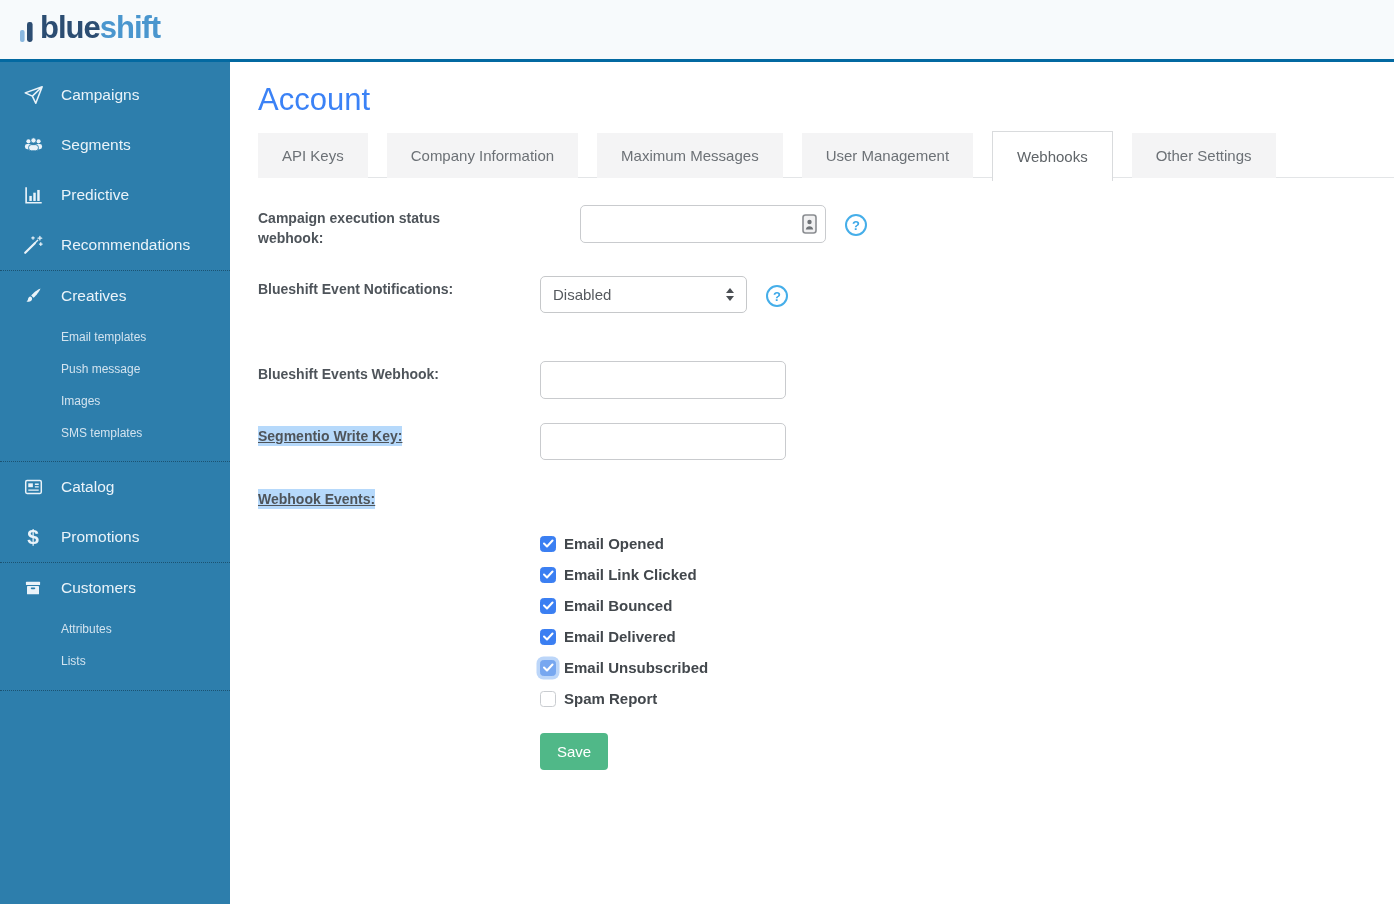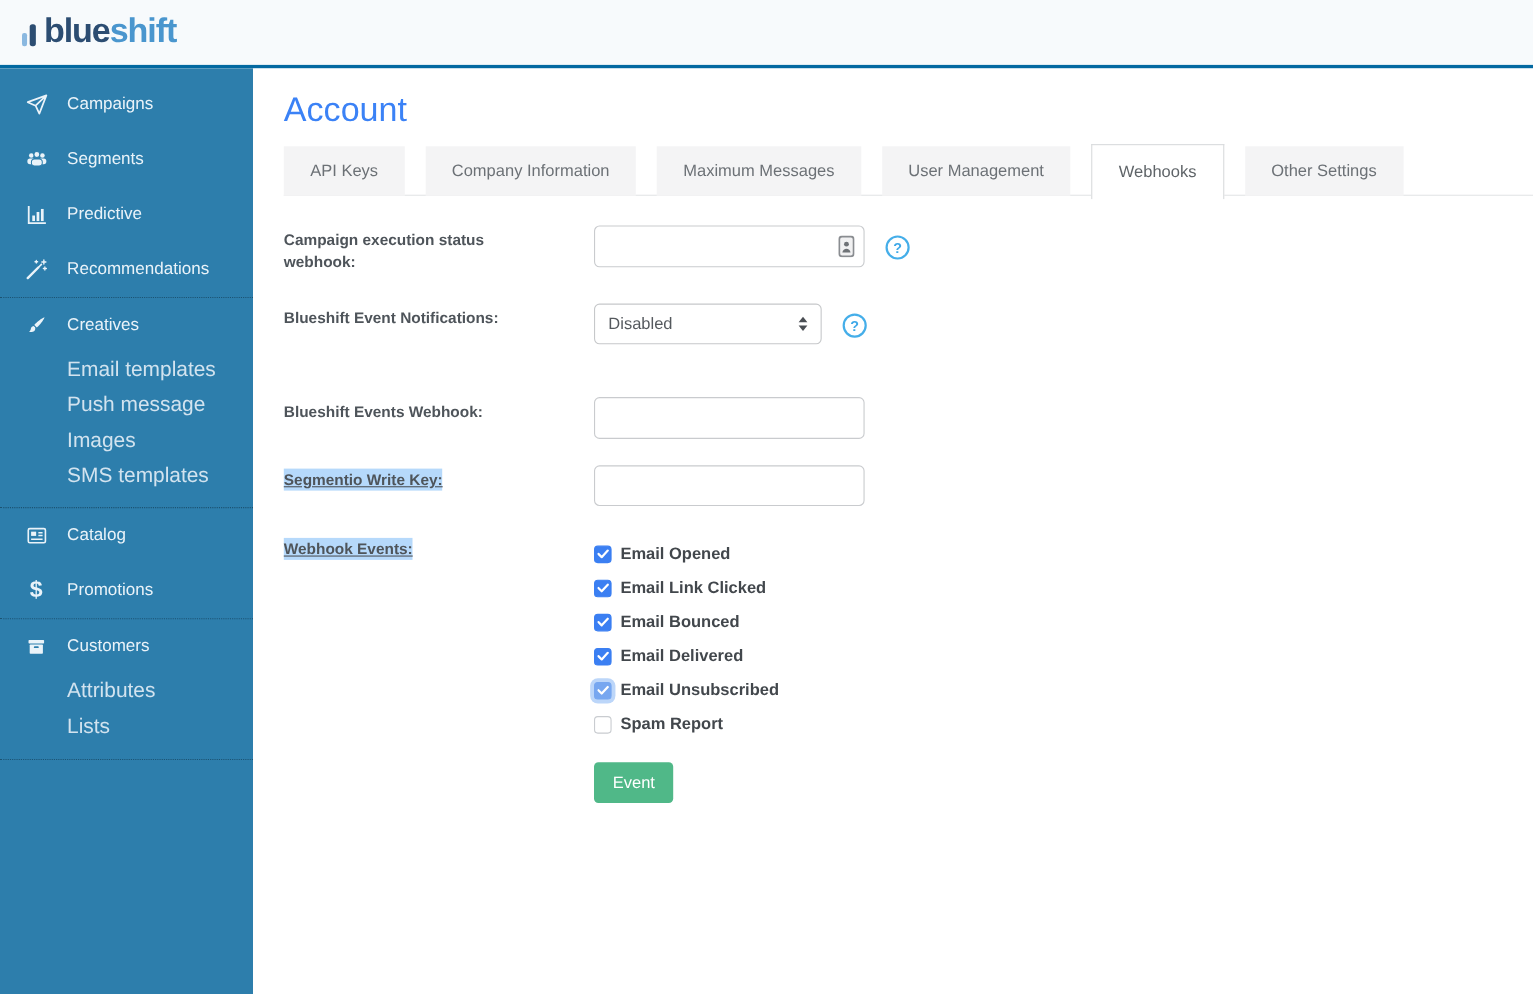--- a/index.html
+++ b/index.html
@@ -16,21 +16,21 @@
   .logo-dark { color:#2c4d72; }
   .logo-light { color:#4a96ce; }
 
   
   .sidebar { position:absolute; top:62px; left:0; bottom:0; width:230px; background:#2d7eac;
              padding-top:8px; z-index:4; }
   .nav-item { height:50px; display:flex; align-items:center; padding-left:20px; color:#eaf3f9;
               font-size:15.5px; cursor:pointer; }
   .nav-item .ic { width:26px; margin-right:15px; display:flex; justify-content:center; }
   .nav-sub { height:32px; display:flex; align-items:center; padding-left:61px; color:#d2e3ef;
-             font-size:19px; cursor:pointer; }
+             font-size:12px; cursor:pointer; }
   .nav-div { border-top:1px dotted rgba(12,45,66,0.55); height:0; }
   .nav-div.m1 { margin-top:12px; }
   .nav-div.m2 { margin-top:13px; }
   .dollar-glyph { font-size:21px; font-weight:700; color:#eaf3f9; line-height:20px; }
 
   
   .main { position:absolute; top:62px; left:230px; right:0; bottom:0; background:#ffffff;
           padding-left:28px; }
   .page-title { margin-top:20px; font-size:31px; line-height:36px; font-weight:500; color:#3b82f6; }
 
@@ -62,21 +62,21 @@
 
   .select { width:207px; height:37px; border:1px solid #c6c8ca; border-radius:5px; background:#fff;
             display:flex; align-items:center; padding:0 12px; cursor:pointer; position:relative; }
   .select-value { font-size:15px; color:#55595e; flex:1; }
   .select-arrows { display:flex; flex-direction:column; gap:3px; align-items:center; }
   .arr-up { width:0; height:0; border-left:4.5px solid transparent; border-right:4.5px solid transparent;
             border-bottom:5px solid #4a4e53; }
   .arr-down { width:0; height:0; border-left:4.5px solid transparent; border-right:4.5px solid transparent;
               border-top:5px solid #4a4e53; }
 
-  .cb-col { display:flex; flex-direction:column; }
+  .cb-col { display:flex; flex-direction:column;margin-top:40px; }
   .cb-row { height:31px; display:flex; align-items:center; cursor:pointer; }
   .cb { width:16px; height:16px; border-radius:3.5px; border:1px solid #c9ccd0; background:#fff;
         display:flex; align-items:center; justify-content:center; flex:none; }
   .cb svg { display:none; }
   .cb.checked { background:#3b7ff2; border-color:#3b7ff2; }
   .cb.checked svg { display:block; }
   .cb.focused { background:#77a7f0; border-color:#77a7f0; box-shadow:0 0 0 3.5px #bcd6f9; }
   .cb-label { margin-left:8px; font-size:15px; font-weight:700; color:#42474c; }
 
   .save-btn { background:#50b888; color:#ffffff; border:none; border-radius:4px; height:37px;
@@ -219,21 +219,21 @@
           <span>User Management</span>
         </div>
       <div class="tab active">
           <span>Webhooks</span>
         </div>
       <div class="tab">
           <span>Other Settings</span>
         </div>
     </div>
 
-    <div class="form-row" style="margin-top:27px; min-height:40px;">
+    <div class="form-row" style="margin-top:27px; min-height:40px;gap:40px;">
       <div class="form-label"><span class="lbl">Campaign execution status webhook:</span></div>
       <div class="control">
         <div class="input-wrap">
           <input class="text-input" type="text" value="" style="">
           <svg class="autofill-icon" width="15" height="20" viewBox="0 0 15 20">
               <rect x="1" y="1" width="13" height="18" rx="2.5" fill="#f1f1f2" stroke="#8a8d91" stroke-width="1.6"></rect>
               <circle cx="7.5" cy="8" r="2.2" fill="#6f7377"></circle>
               <path d="M3.8 15.5c.4-2.2 1.9-3.3 3.7-3.3s3.3 1.1 3.7 3.3z" fill="#6f7377"></path>
             </svg>
         </div>
@@ -314,17 +314,17 @@
         </div>
         <div class="cb-row">
           <span class="cb"></span>
           <span class="cb-label">Spam Report</span>
         </div>
       </div>
     </div>
 
     <div class="form-row" style="margin-top:19px;">
       <div class="form-label"></div>
-      <button class="save-btn">Event</button>
+      <button class="save-btn">Save</button>
     </div>
   </div>
 
 </div>
 
 </body></html>

